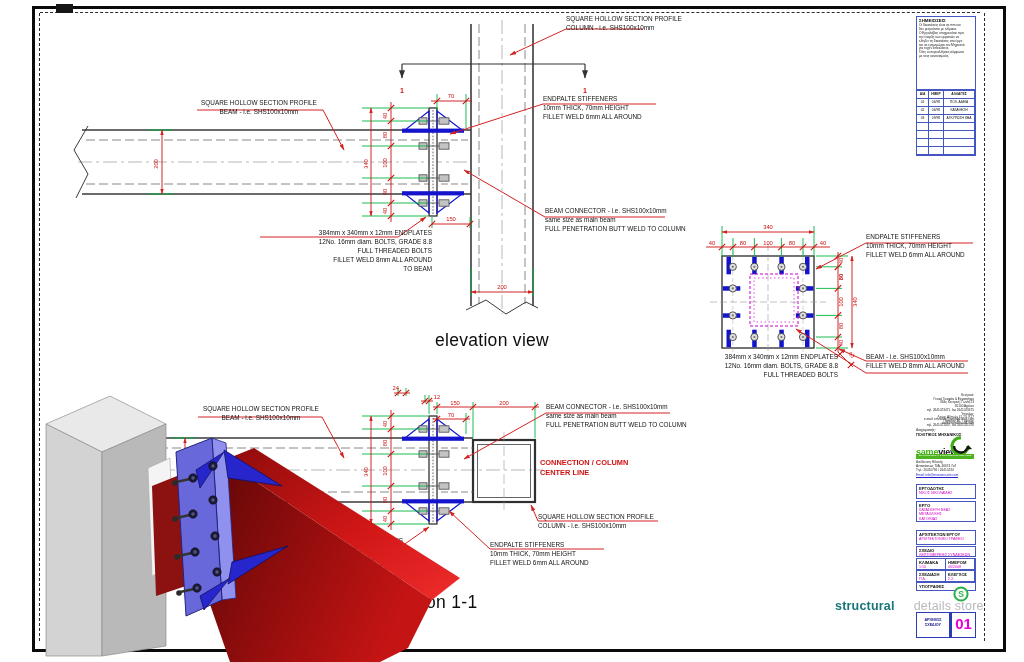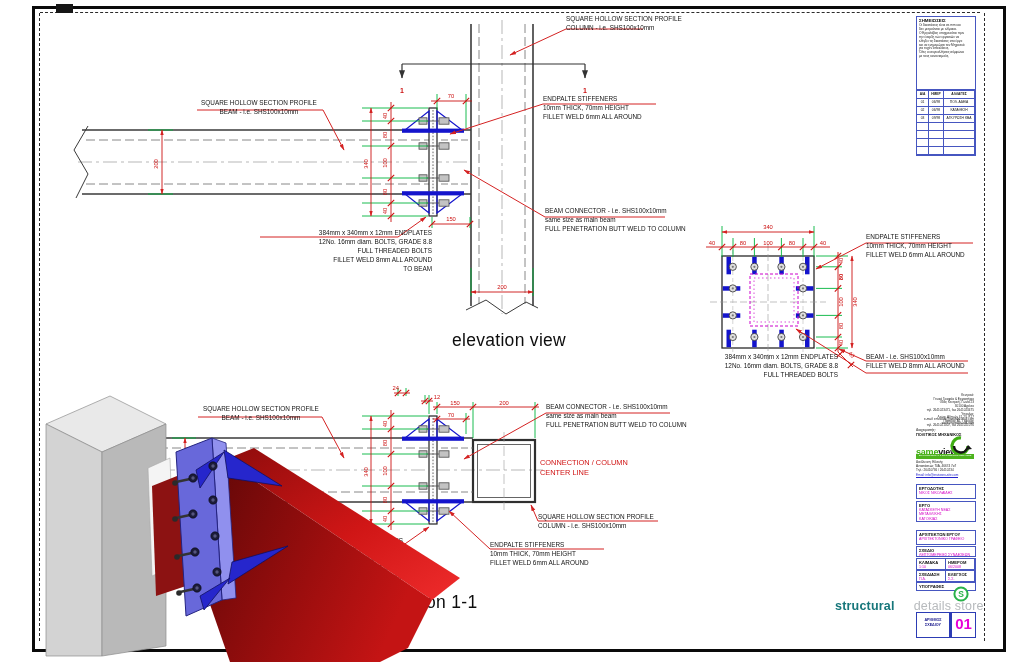--- a/index.html
+++ b/index.html
@@ -7,21 +7,21 @@
          font-family:"Liberation Sans",sans-serif;}
   .frame{position:absolute;left:32px;top:6px;width:968px;height:640px;border:3px solid #0a0a0a;}
   .folddash{position:absolute;}
   .fd-top{left:40px;top:12px;width:940px;border-top:1.5px dashed #2b2b2b;}
   .fd-left{left:39px;top:13px;height:628px;border-left:1.5px dashed #2b2b2b;}
   .fd-right{left:984px;top:13px;height:628px;border-left:1.5px dashed #2b2b2b;}
   .cornertab{position:absolute;left:56px;top:4px;width:17px;height:9px;background:#161616;}
   svg.layer{position:absolute;left:0;top:0;pointer-events:none;}
   .lb{position:absolute;font-size:6.4px;line-height:1.42;color:#141414;white-space:pre-line;z-index:2;}
   .lb.c{text-align:center}.lb.r{text-align:right}
-  .lb.redtxt{color:#d01111;font-weight:normal;font-size:7.4px;line-height:1.35;}
+  .lb.redtxt{color:#d01111;font-weight:bold;font-size:7.4px;line-height:1.35;}
   .vt{position:absolute;font-size:17.5px;letter-spacing:.3px;color:#0d0d0d;z-index:2;text-align:center;white-space:pre;}
   .tbbox{position:absolute;left:916px;width:60px;border:1px solid #4656c0;background:#fff;box-sizing:border-box;}
   .tb-title{font-size:4.4px;font-weight:bold;color:#111;padding:1px 2px 0 2px;}
   .tb-tiny{font-size:3.2px;line-height:1.22;color:#222;white-space:pre-line;padding:1px 2px;}
   .revgrid{position:absolute;left:916px;width:60px;display:grid;grid-template-columns:12px 15px 1fr;background:#fff;border:1px solid #4656c0;box-sizing:border-box;}
   .revgrid div{border-right:.5px solid #4656c0;border-bottom:.5px solid #4656c0;font-size:3.3px;line-height:1;height:7px;display:flex;align-items:center;justify-content:center;color:#111;overflow:hidden;}
   .revgrid .hd{font-weight:bold;}
   .sect{position:absolute;left:916px;width:60px;border:1px solid #4656c0;background:#fff;box-sizing:border-box;overflow:hidden;}
   .sect .lab{font-size:4.1px;font-weight:bold;color:#101010;padding:1px 2px 0 2px;}
   .sect .val{font-size:3.6px;color:#d400c4;padding:0 2px;white-space:pre-line;line-height:1.25;}
@@ -432,21 +432,21 @@
 10mm THICK, 70mm HEIGHT
 FILLET WELD 6mm ALL AROUND</div>
   <div class="lb" style="left:545px;top:206px;width:145px">BEAM CONNECTOR - i.e. SHS100x10mm
 same size as main beam
 FULL PENETRATION BUTT WELD TO COLUMN</div>
   <div class="lb r" style="left:250px;top:228px;width:182px">384mm x 340mm x 12mm ENDPLATES
 12No. 16mm diam.  BOLTS, GRADE 8.8
 FULL THREADED BOLTS
 FILLET WELD 8mm ALL AROUND
 TO BEAM</div>
-  <div class="vt" style="left:439px;top:330px;width:140px">elevation view</div>
+  <div class="vt" style="left:422px;top:330px;width:140px">elevation view</div>
 
   <div class="lb" style="left:866px;top:232px;width:125px">ENDPALTE STIFFENERS
 10mm THICK, 70mm HEIGHT
 FILLET WELD 6mm ALL AROUND</div>
   <div class="lb" style="left:866px;top:352px;width:125px">BEAM - i.e. SHS100x10mm
 FILLET WELD 8mm ALL AROUND</div>
   <div class="lb r" style="left:706px;top:352px;width:132px">384mm x 340mm x 12mm ENDPLATES
 12No. 16mm diam.  BOLTS, GRADE 8.8
 FULL THREADED BOLTS</div>
 

